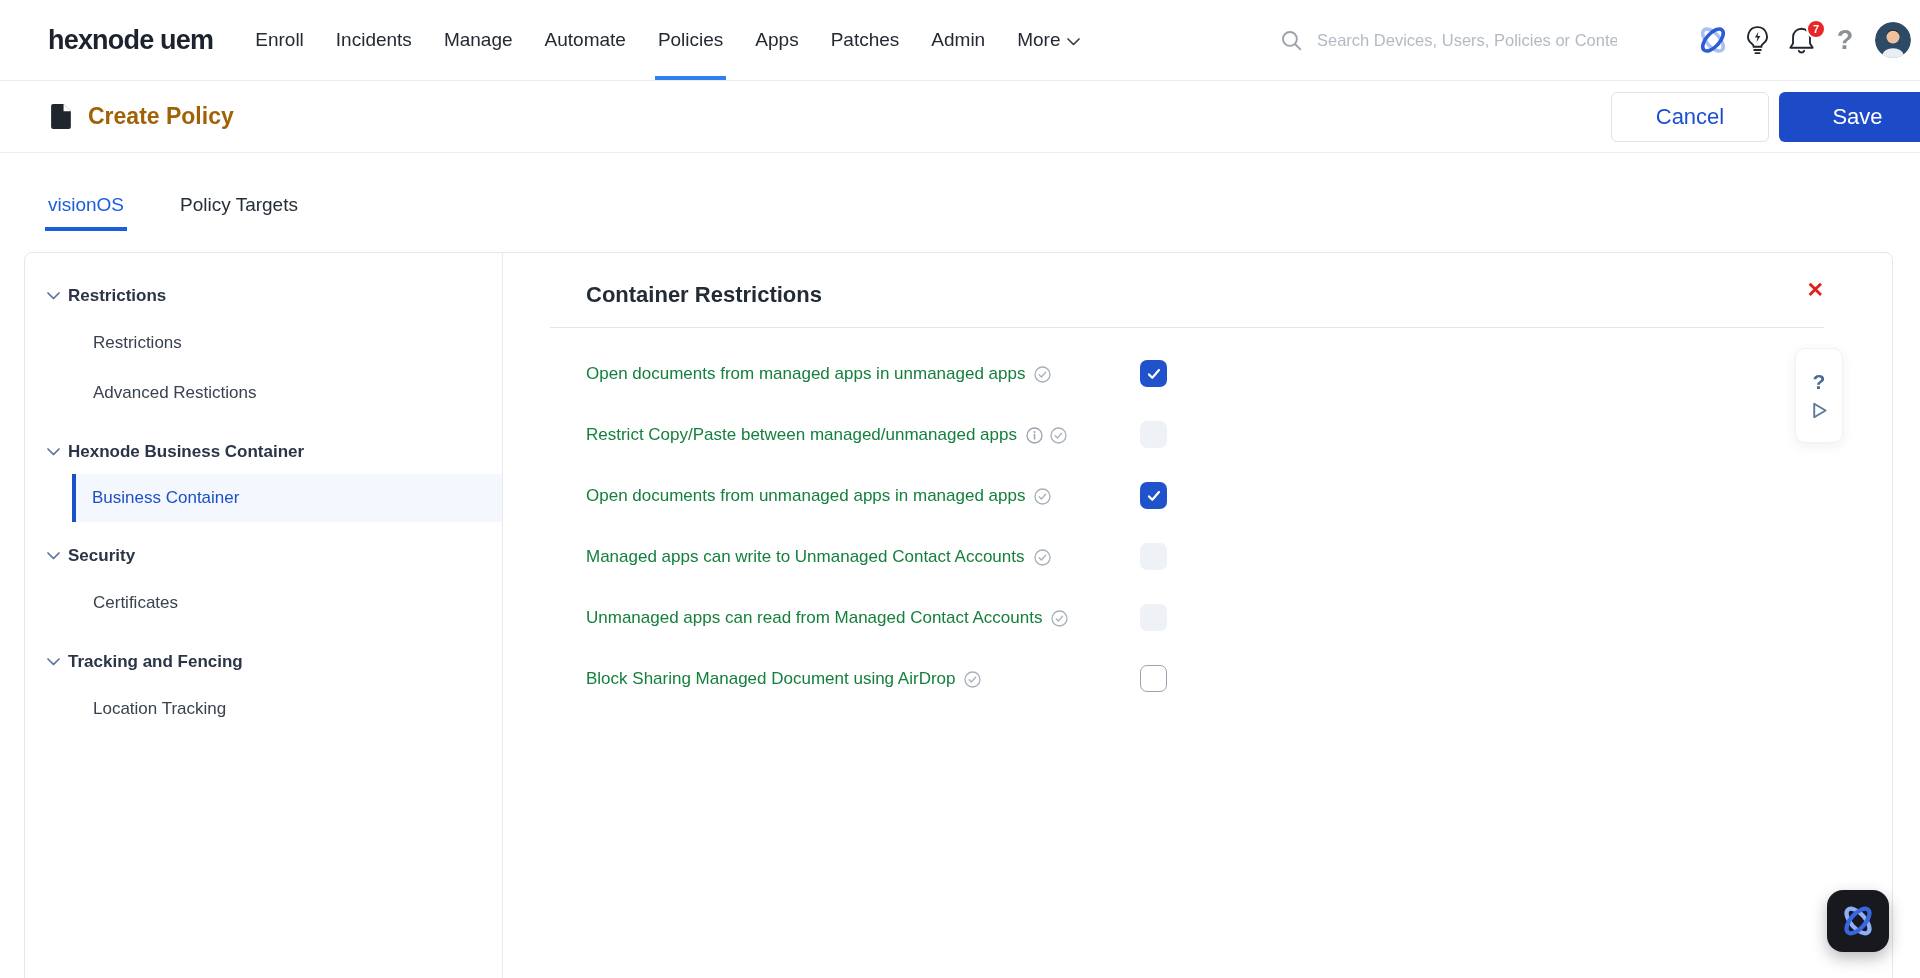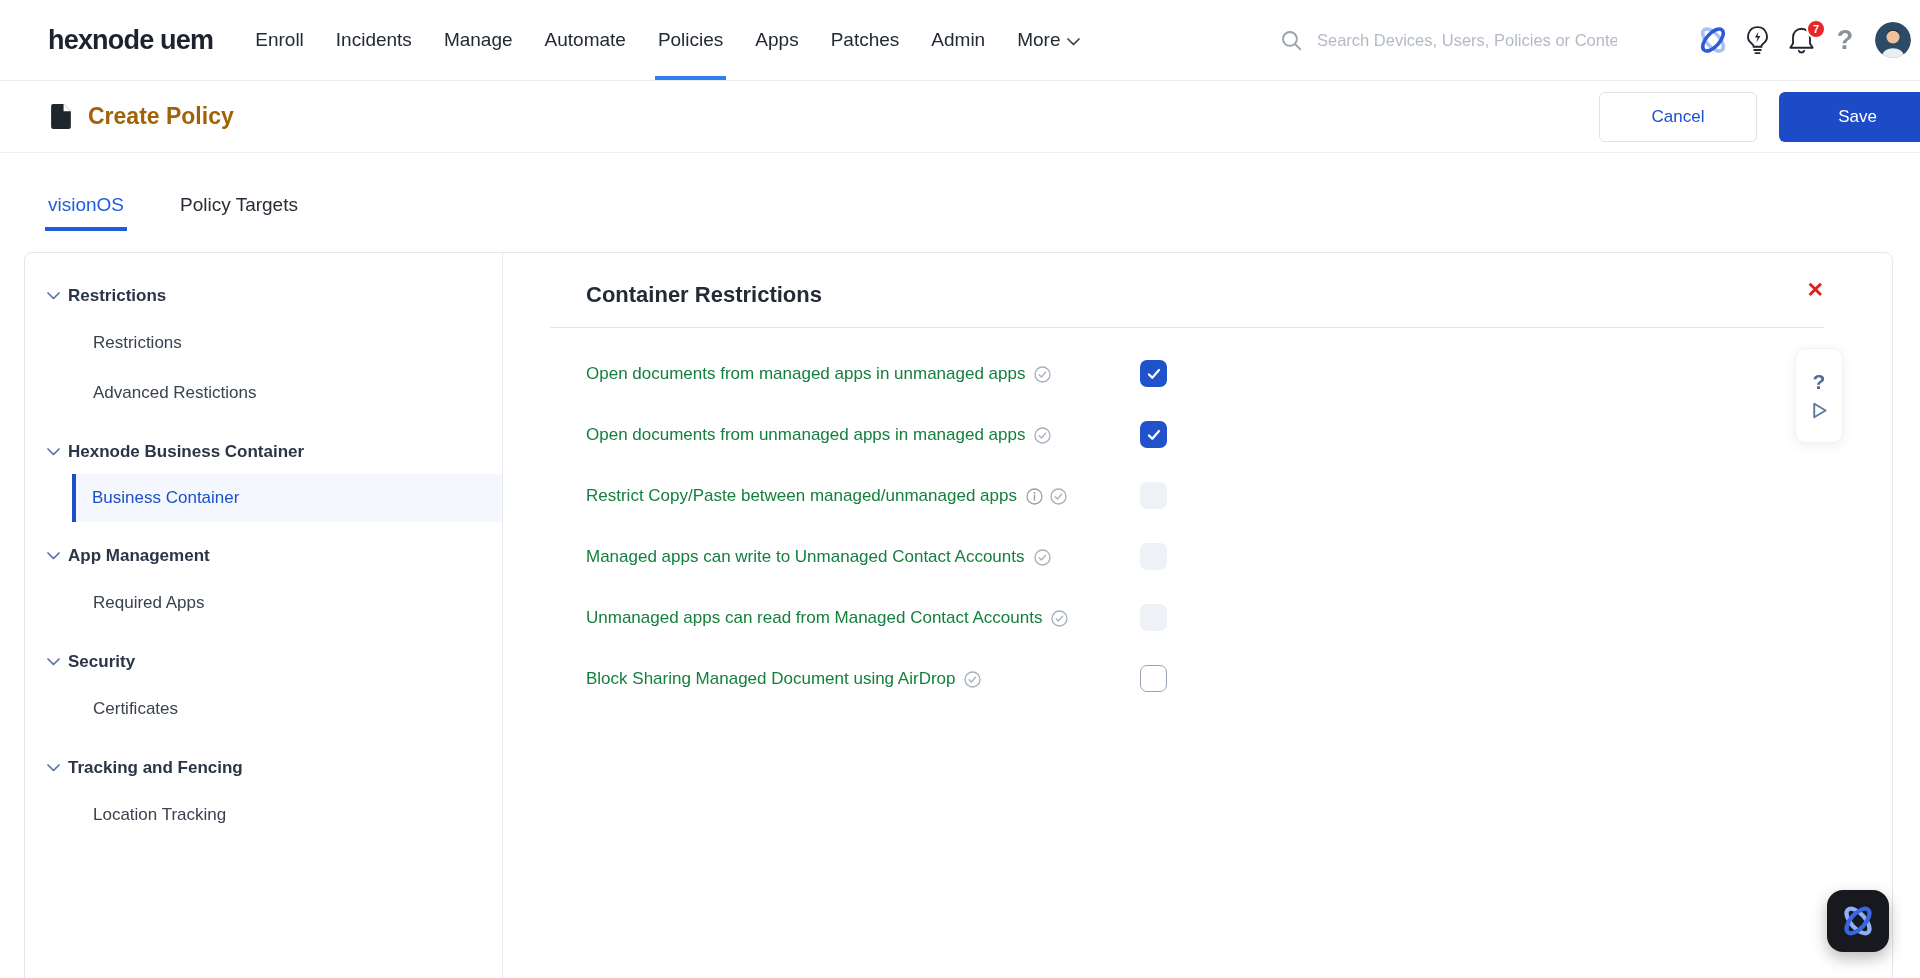--- a/index.html
+++ b/index.html
@@ -27,22 +27,22 @@
          background:#e8262a;color:#fff;font-size:11px;font-weight:700;border-radius:50%;
          display:flex;align-items:center;justify-content:center;border:2px solid #fff;}
   .avatar{width:36px;height:36px;border-radius:50%;overflow:hidden;margin-left:12px;cursor:pointer;}
 
   
   .action-bar{position:absolute;top:81px;left:0;right:0;height:71px;background:#fff;
               border-bottom:1px solid #eceef1;display:flex;align-items:center;z-index:5;}
   .page-title-wrap{display:flex;align-items:center;gap:15px;margin-left:50px;}
   .page-title{font-size:23px;font-weight:600;color:#a16207;}
   .actions{margin-left:auto;display:flex;align-items:center;margin-right:24px;}
-  .btn{height:50px;border-radius:6px;font-size:17px;display:flex;align-items:center;
-       justify-content:center;cursor:pointer;font-family:"Liberation Sans",sans-serif;margin-left:12px;}
+  .btn{height:50px;border-radius:6px;font-size:22px;display:flex;align-items:center;
+       justify-content:center;cursor:pointer;font-family:"Liberation Sans",sans-serif;}
   .btn-cancel{width:158px;background:#fff;border:1px solid #dfe3e8;color:#1b4fd3;margin-right:10px;}
   .btn-save{width:157px;background:#1d4bc8;border:none;color:#fff;}
 
   
   .tabs{position:absolute;top:152px;left:0;height:79px;display:flex;align-items:flex-end;
         padding-left:45px;z-index:4;}
   .tab{font-size:19px;color:#262d36;padding:0 3px 11px 3px;border-bottom:4px solid transparent;
        margin-right:50px;cursor:pointer;}
   .tab.active{color:#1d5ddf;border-bottom-color:#1d5ddf;}
 
@@ -217,31 +217,20 @@
           </div>
           <div class="side-item selected">
             <span>Business Container</span>
           </div>
         </div>
         <div class="side-group">
           <div class="side-group-header">
             <svg class="chev" width="13" height="8" viewBox="0 0 13 8">
               <path d="M1 1l5.5 5.5L12 1" fill="none" stroke="currentColor" stroke-width="1.7" stroke-linecap="round" stroke-linejoin="round"></path>
             </svg>
-            <span>App Management</span>
-          </div>
-          <div class="side-item">
-            <span>Required Apps</span>
-          </div>
-        </div>
-        <div class="side-group">
-          <div class="side-group-header">
-            <svg class="chev" width="13" height="8" viewBox="0 0 13 8">
-              <path d="M1 1l5.5 5.5L12 1" fill="none" stroke="currentColor" stroke-width="1.7" stroke-linecap="round" stroke-linejoin="round"></path>
-            </svg>
             <span>Security</span>
           </div>
           <div class="side-item">
             <span>Certificates</span>
           </div>
         </div>
         <div class="side-group">
           <div class="side-group-header">
             <svg class="chev" width="13" height="8" viewBox="0 0 13 8">
               <path d="M1 1l5.5 5.5L12 1" fill="none" stroke="currentColor" stroke-width="1.7" stroke-linecap="round" stroke-linejoin="round"></path>
@@ -270,53 +259,53 @@
                 </svg>
               </span>
             </div>
             <div class="checkbox checked" role="checkbox" aria-checked="true">
               <svg width="14" height="12" viewBox="0 0 14 12">
                 <path d="M2 6.4l3.3 3.4L12 2" fill="none" stroke="#fff" stroke-width="2.2" stroke-linecap="round" stroke-linejoin="round"></path>
               </svg>
             </div>
           </div>
           <div class="setting-row">
+            <span class="row-label">Restrict Copy/Paste between managed/unmanaged apps</span>
+            <div class="row-icons">
+              <span style="display:flex;">
+                <svg width="17" height="17" viewBox="0 0 17 17">
+                  <circle cx="8.5" cy="8.5" r="7.5" fill="none" stroke="#9aa2ac" stroke-width="1.3"></circle>
+                  <path d="M8.5 7.6v4.4" stroke="#9aa2ac" stroke-width="1.5" stroke-linecap="round"></path>
+                  <circle cx="8.5" cy="5" r="1" fill="#9aa2ac"></circle>
+                </svg>
+              </span>
+              <span style="display:flex;">
+                <svg width="17" height="17" viewBox="0 0 17 17">
+                  <circle cx="8.5" cy="8.5" r="7.5" fill="none" stroke="#a8b0ba" stroke-width="1.3"></circle>
+                  <path d="M5.2 8.8l2.2 2.2 4.2-4.8" fill="none" stroke="#a8b0ba" stroke-width="1.3" stroke-linecap="round" stroke-linejoin="round"></path>
+                </svg>
+              </span>
+            </div>
+            <div class="checkbox muted" role="checkbox" aria-checked="false"></div>
+          </div>
+          <div class="setting-row">
             <span class="row-label">Open documents from unmanaged apps in managed apps</span>
             <div class="row-icons">
               <span style="display:flex;">
                 <svg width="17" height="17" viewBox="0 0 17 17">
                   <circle cx="8.5" cy="8.5" r="7.5" fill="none" stroke="#a8b0ba" stroke-width="1.3"></circle>
                   <path d="M5.2 8.8l2.2 2.2 4.2-4.8" fill="none" stroke="#a8b0ba" stroke-width="1.3" stroke-linecap="round" stroke-linejoin="round"></path>
                 </svg>
               </span>
             </div>
             <div class="checkbox checked" role="checkbox" aria-checked="true">
               <svg width="14" height="12" viewBox="0 0 14 12">
                 <path d="M2 6.4l3.3 3.4L12 2" fill="none" stroke="#fff" stroke-width="2.2" stroke-linecap="round" stroke-linejoin="round"></path>
               </svg>
             </div>
-          </div>
-          <div class="setting-row">
-            <span class="row-label">Restrict Copy/Paste between managed/unmanaged apps</span>
-            <div class="row-icons">
-              <span style="display:flex;">
-                <svg width="17" height="17" viewBox="0 0 17 17">
-                  <circle cx="8.5" cy="8.5" r="7.5" fill="none" stroke="#9aa2ac" stroke-width="1.3"></circle>
-                  <path d="M8.5 7.6v4.4" stroke="#9aa2ac" stroke-width="1.5" stroke-linecap="round"></path>
-                  <circle cx="8.5" cy="5" r="1" fill="#9aa2ac"></circle>
-                </svg>
-              </span>
-              <span style="display:flex;">
-                <svg width="17" height="17" viewBox="0 0 17 17">
-                  <circle cx="8.5" cy="8.5" r="7.5" fill="none" stroke="#a8b0ba" stroke-width="1.3"></circle>
-                  <path d="M5.2 8.8l2.2 2.2 4.2-4.8" fill="none" stroke="#a8b0ba" stroke-width="1.3" stroke-linecap="round" stroke-linejoin="round"></path>
-                </svg>
-              </span>
-            </div>
-            <div class="checkbox muted" role="checkbox" aria-checked="false"></div>
           </div>
           <div class="setting-row">
             <span class="row-label">Managed apps can write to Unmanaged Contact Accounts</span>
             <div class="row-icons">
               <span style="display:flex;">
                 <svg width="17" height="17" viewBox="0 0 17 17">
                   <circle cx="8.5" cy="8.5" r="7.5" fill="none" stroke="#a8b0ba" stroke-width="1.3"></circle>
                   <path d="M5.2 8.8l2.2 2.2 4.2-4.8" fill="none" stroke="#a8b0ba" stroke-width="1.3" stroke-linecap="round" stroke-linejoin="round"></path>
                 </svg>
               </span>

